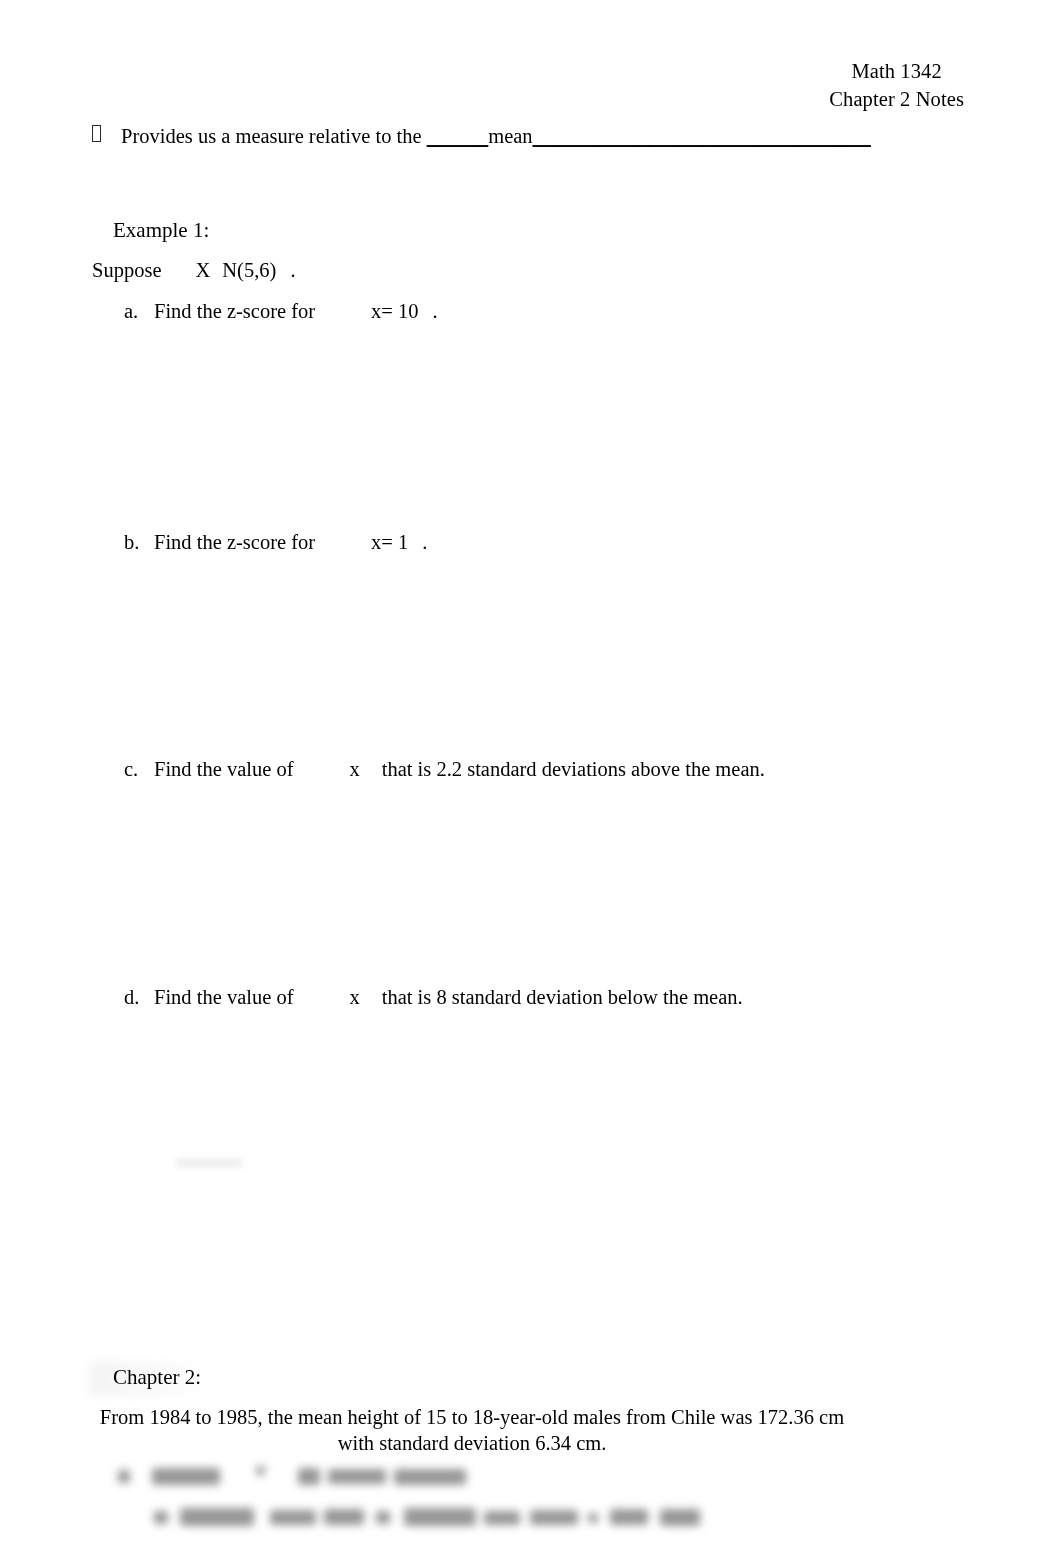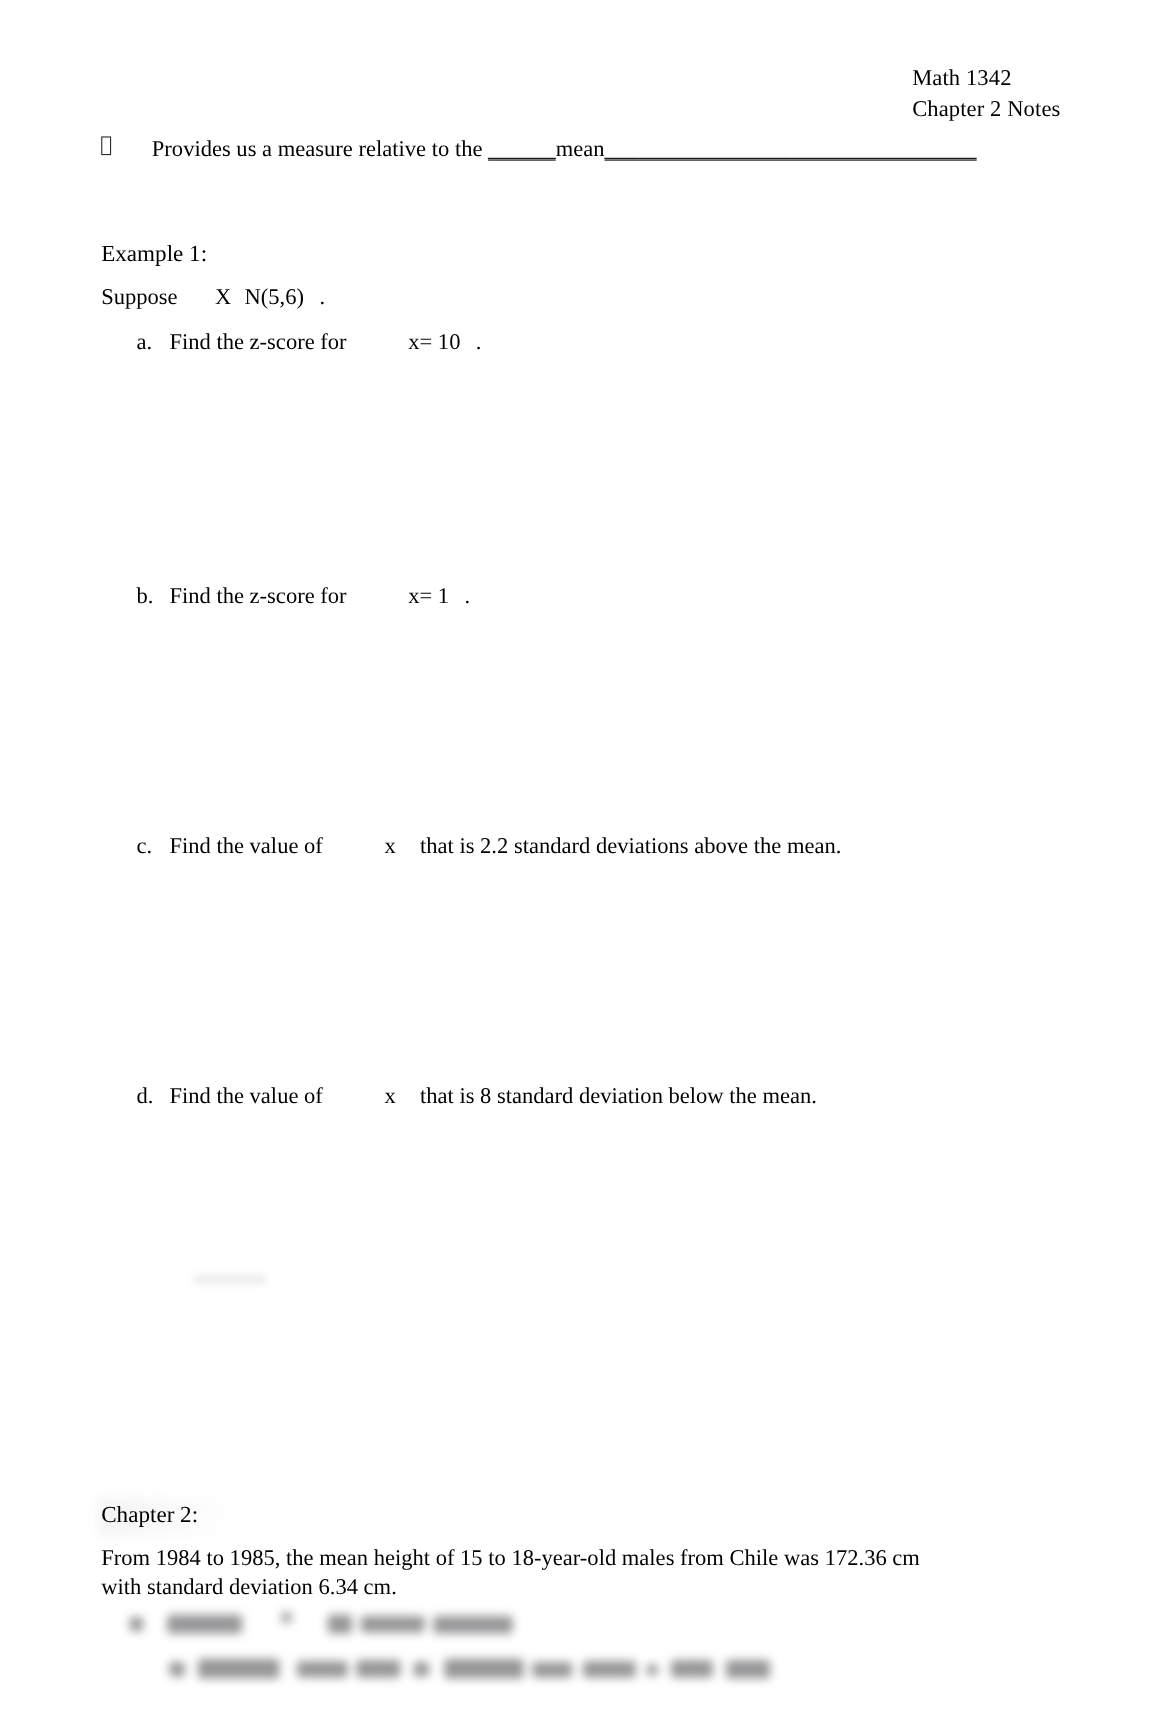--- a/index.html
+++ b/index.html
@@ -21,21 +21,21 @@
   .page {
     position: absolute;
     inset: 0;
   }
 
   
   .doc-header {
     position: absolute;
     top: 58px;
     right: 98px;
-    text-align: left;
+    text-align: center;
     line-height: 1.35;
   }
   .doc-header .hline {
     font-size: 20.5px;
     letter-spacing: 0.1px;
     white-space: nowrap;
     display: block;
   }
 
   
@@ -57,31 +57,32 @@
     display: inline-block;
     width: 9px;
     height: 17px;
     border: 1.2px solid #2b2b2b;
     box-sizing: border-box;
     transform: translateY(-1px);
     margin-right: 0;
     flex: 0 0 auto;
   }
   .bullet-text {
-    margin-left: 37px;
+    margin-left: 20px;
   }
   .fill-blank {
     text-decoration: underline;
     text-underline-offset: 3px;
     text-decoration-thickness: 1.3px;
   }
 
   
   .example-heading {
     font-size: 21px;
+    margin-left: 21px;
   }
   .ex1-heading { left: 92px; top: 218px; }
   .suppose-row { left: 92px; top: 258px; }
   .suppose-gap1 { display: inline-block; width: 34px; }
   .suppose-gap2 { display: inline-block; width: 12px; }
   .suppose-gap3 { display: inline-block; width: 14px; }
 
   
   .item {
     position: absolute;
@@ -121,20 +122,21 @@
     filter: blur(5px);
     pointer-events: none;
   }
   .ex2-body {
     position: absolute;
     left: 92px;
     top: 1404px;
     width: 760px;
     font-size: 20.5px;
     line-height: 1.28;
+    text-align: center;
   }
 
   
   .smudge {
     position: absolute;
     left: 176px;
     top: 1159px;
     width: 66px;
     height: 8px;
     background: rgba(150,150,155,0.18);

